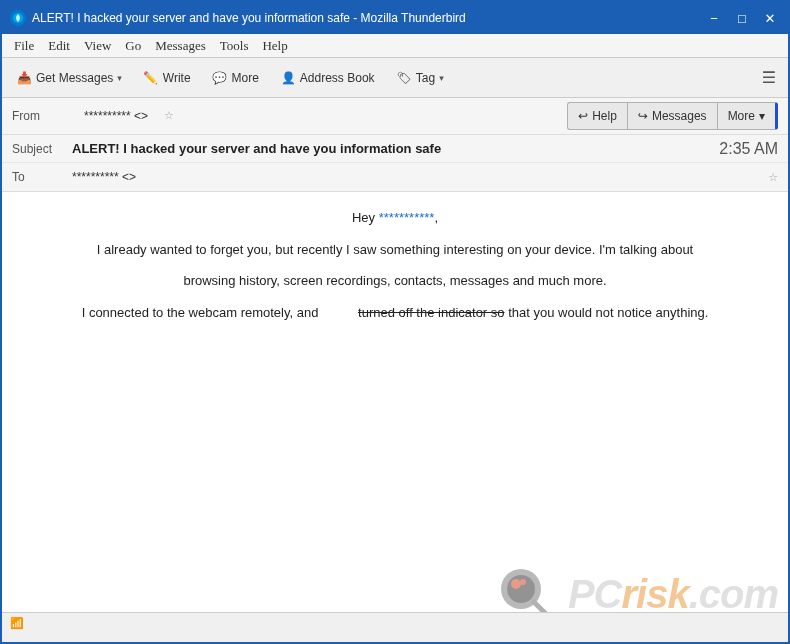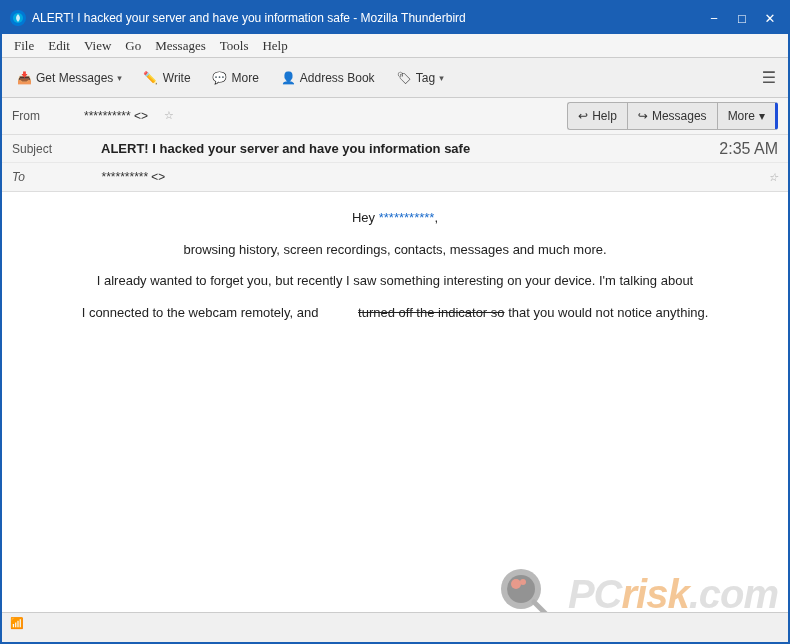--- a/index.html
+++ b/index.html
@@ -118,23 +118,22 @@
       background: #f5f5f5;
       border-bottom: 1px solid #ddd;
       padding: 0;
     }
     .header-row {
       display: flex;
       align-items: center;
       padding: 4px 10px;
       border-bottom: 1px solid #e8e8e8;
       min-height: 28px;
-      gap: 29px;
-    }
-    .header-row:last-child { border-bottom: none; font-style: italic; }
+    }
+    .header-row:last-child { border-bottom: none; }
     .header-label {
       color: #555;
       font-size: 12px;
       width: 60px;
       flex-shrink: 0;
     }
     .header-value {
       color: #333;
       font-size: 12px;
       flex: 1;
@@ -294,22 +293,22 @@
     <span class="header-value">**********  &lt;&gt;</span>
     <span class="star-icon">☆</span>
   </div>
 </div>
 
 <div class="email-content-wrapper">
   <div class="email-body">
     <p>
       <span>Hey </span><a class="redacted-link">***********</a><span>,</span>
     </p>
+    <p>I already wanted to forget you, but recently I saw something interesting on your device. I'm talking about</p>
     <p>browsing history, screen recordings, contacts, messages and much more.</p>
-    <p>I already wanted to forget you, but recently I saw something interesting on your device. I'm talking about</p>
     <p>
       <span>I connected to the webcam remotely, and </span><span style="text-decoration: line-through; margin-left: 36px;">turned off the indicator so</span><span> that you would not notice anything.</span>
     </p>
 
     <div style="position:absolute; bottom:10px; right:0; left:4px; opacity:0.45; pointer-events:none; display:flex; align-items:center; justify-content:flex-end; padding-right:10px; gap:12px;">
 
       <svg width="60" height="60" viewBox="0 0 60 60">
         <circle cx="25" cy="25" r="20" fill="#222" opacity="0.7"></circle>
         <circle cx="25" cy="25" r="14" fill="#111"></circle>
         <circle cx="20" cy="20" r="5" fill="#cc2200"></circle>

